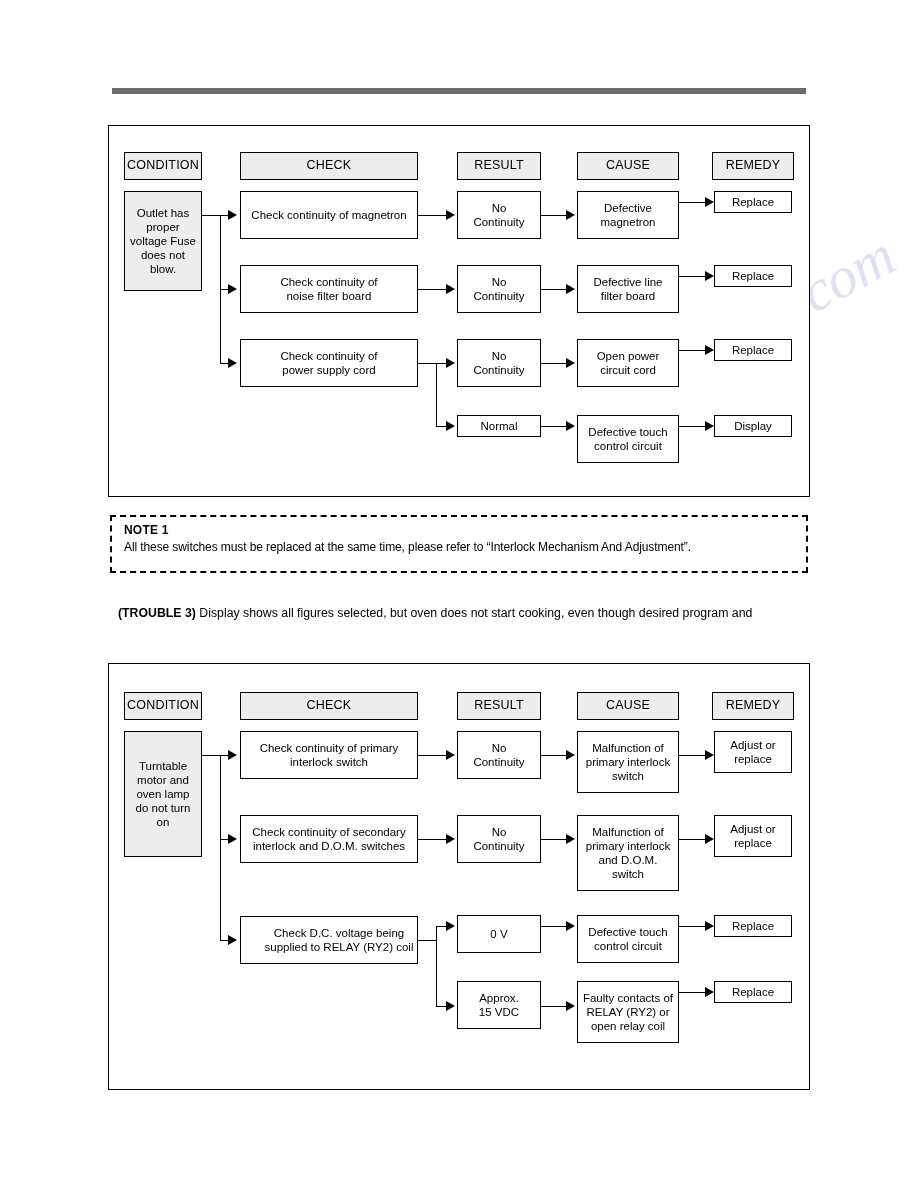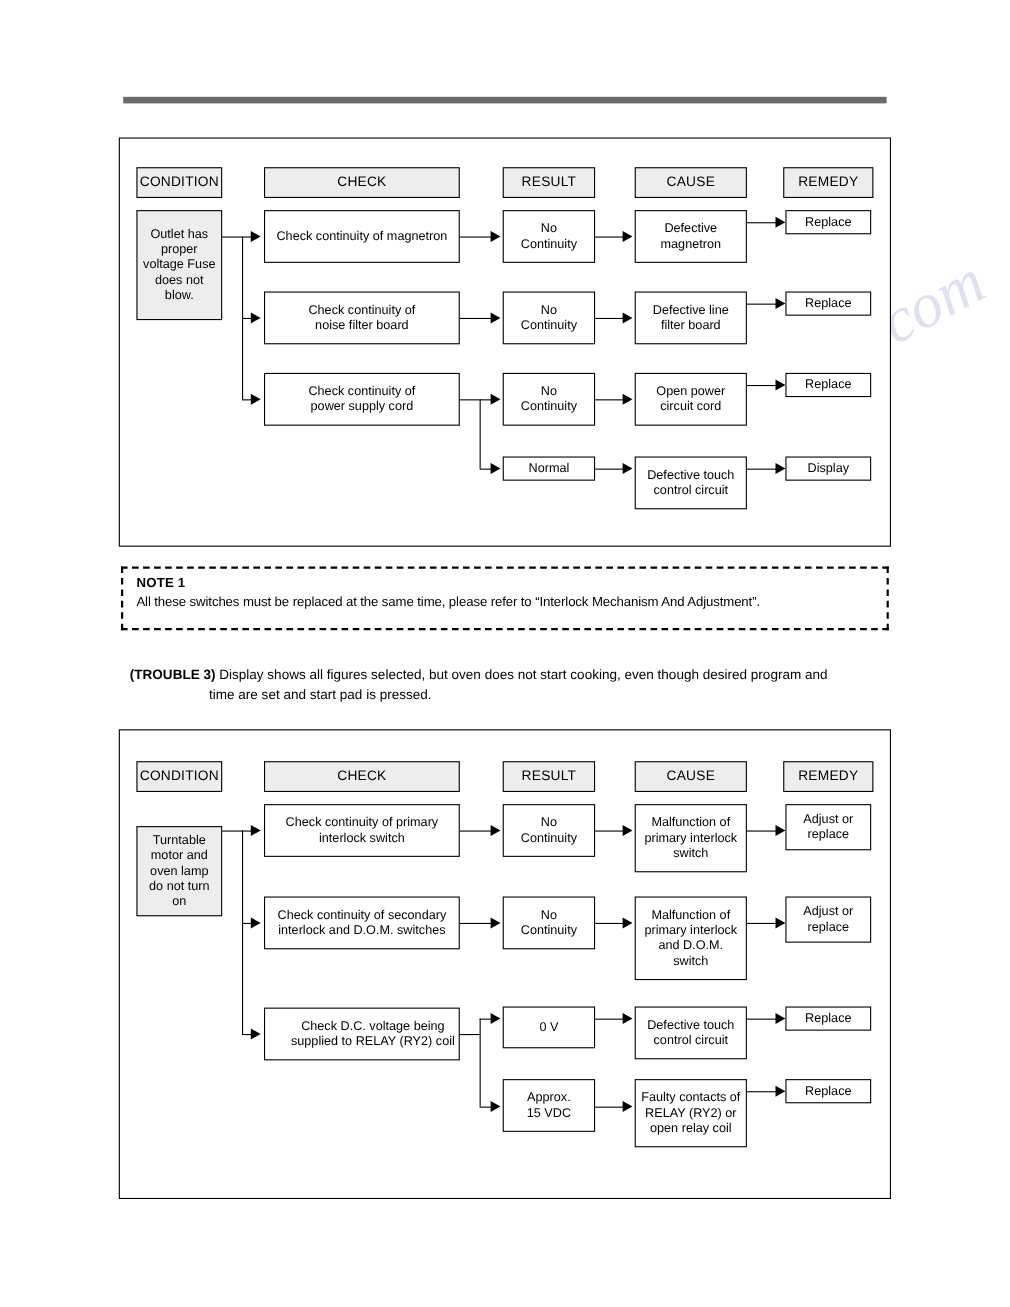--- a/index.html
+++ b/index.html
@@ -214,32 +214,31 @@
 <div class="arrowhead" style="left:705px; top:421px;"></div>
 <div class="box" style="left:714px; top:415px; width:78px; height:22px;">Display</div>
 
 <div class="note-box">
   <p class="note-title">NOTE 1</p>
   <p class="note-text">All these switches must be replaced at the same time, please refer to “Interlock Mechanism And Adjustment”.</p>
 </div>
 
 <div class="trouble-block">
   <span class="trouble-label">(TROUBLE 3)</span><span> Display shows all figures selected, but oven does not start cooking, even though desired program and</span>
-  <span class="trouble-line2">time are set and start pad is pressed.</span>
 </div>
 
 <div class="chart-frame" id="chart2-frame"></div>
 
 <div class="box header-cell" style="left:124px; top:692px; width:78px; height:28px;">CONDITION</div>
 <div class="box header-cell" style="left:240px; top:692px; width:178px; height:28px;">CHECK</div>
 <div class="box header-cell" style="left:457px; top:692px; width:84px; height:28px;">RESULT</div>
 <div class="box header-cell" style="left:577px; top:692px; width:102px; height:28px;">CAUSE</div>
 <div class="box header-cell" style="left:712px; top:692px; width:82px; height:28px;">REMEDY</div>
 
-<div class="box condition-cell" style="left:124px; top:731px; width:78px; height:82px;margin-top:20px;">Turntable
+<div class="box condition-cell" style="left:124px; top:731px; width:78px; height:126px;">Turntable
 motor and
 oven lamp
 do not turn
 on</div>
 
 <div class="hline" style="left:202px; top:755px; width:18px;"></div>
 <div class="vline" style="left:220px; top:755px; height:185px;"></div>
 <div class="hline" style="left:220px; top:755px; width:10px;"></div>
 <div class="arrowhead" style="left:228px; top:750px;"></div>
 <div class="hline" style="left:220px; top:839px; width:10px;"></div>

